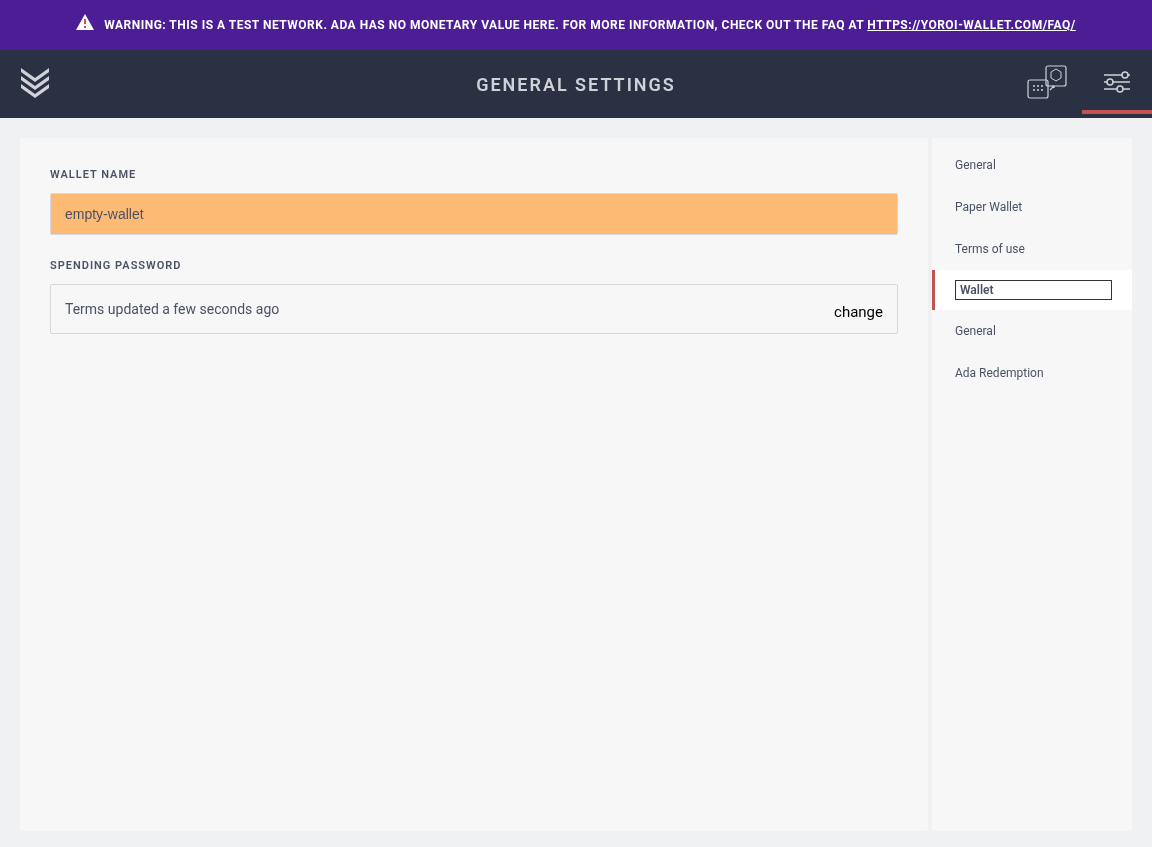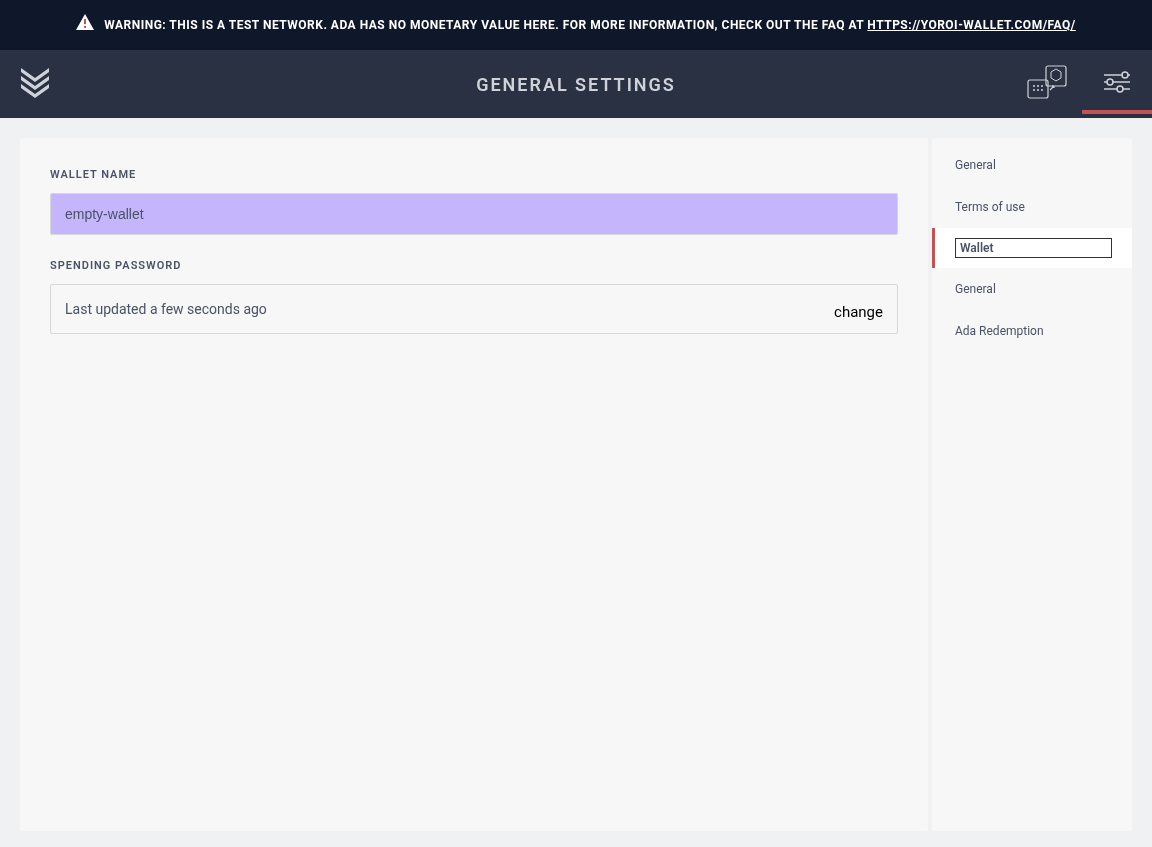--- a/index.html
+++ b/index.html
@@ -10,21 +10,21 @@
     
     body {
       font-family: -apple-system, BlinkMacSystemFont, "Segoe UI", Roboto, Helvetica, Arial, sans-serif;
       background: #f0f1f3;
       width: 1152px;
       height: 847px;
       overflow: hidden;
     }
     
     .warning-banner {
-      background: #0f172a;
+      background: #4c1d95;
       color: #fff;
       padding: 6px 20px;
       font-size: 12px;
       font-weight: 700;
       letter-spacing: 0.5px;
       text-align: center;
       line-height: 1.7;
       display: flex;
       align-items: center;
       justify-content: center;
@@ -119,21 +119,21 @@
       font-weight: 600;
       letter-spacing: 1px;
       color: #4a5266;
       margin-bottom: 12px;
       display: block;
     }
     
     .form-input {
       width: 100%;
       border: 1px solid #d5d7db;
-      background: #c4b5fd;
+      background: #fdba74;
       padding: 12px 14px;
       font-size: 14px;
       color: #4a5266;
       border-radius: 2px;
       margin-bottom: 24px;
       outline: none;
     }
     
     .password-row {
       width: 100%;
@@ -242,28 +242,31 @@
   </div>
 </div>
 
 <div class="main-area">
   <div class="content-card">
     <label class="form-label">WALLET NAME</label>
     <input class="form-input" type="text" value="empty-wallet" style="">
     
     <label class="form-label">SPENDING PASSWORD</label>
     <div class="password-row">
-      <span class="password-status">Last updated a few seconds ago</span>
+      <span class="password-status">Terms updated a few seconds ago</span>
       <span class="change-link">change</span>
     </div>
   </div>
 
   <div class="sidebar">
     <div class="sidebar-item">
       <span>General</span>
+    </div>
+    <div class="sidebar-item">
+      <span>Paper Wallet</span>
     </div>
     <div class="sidebar-item">
       <span>Terms of use</span>
     </div>
     <div class="sidebar-item active">
       <span class="sidebar-label-box">Wallet</span>
     </div>
     <div class="sidebar-item">
       <span>General</span>
     </div>

